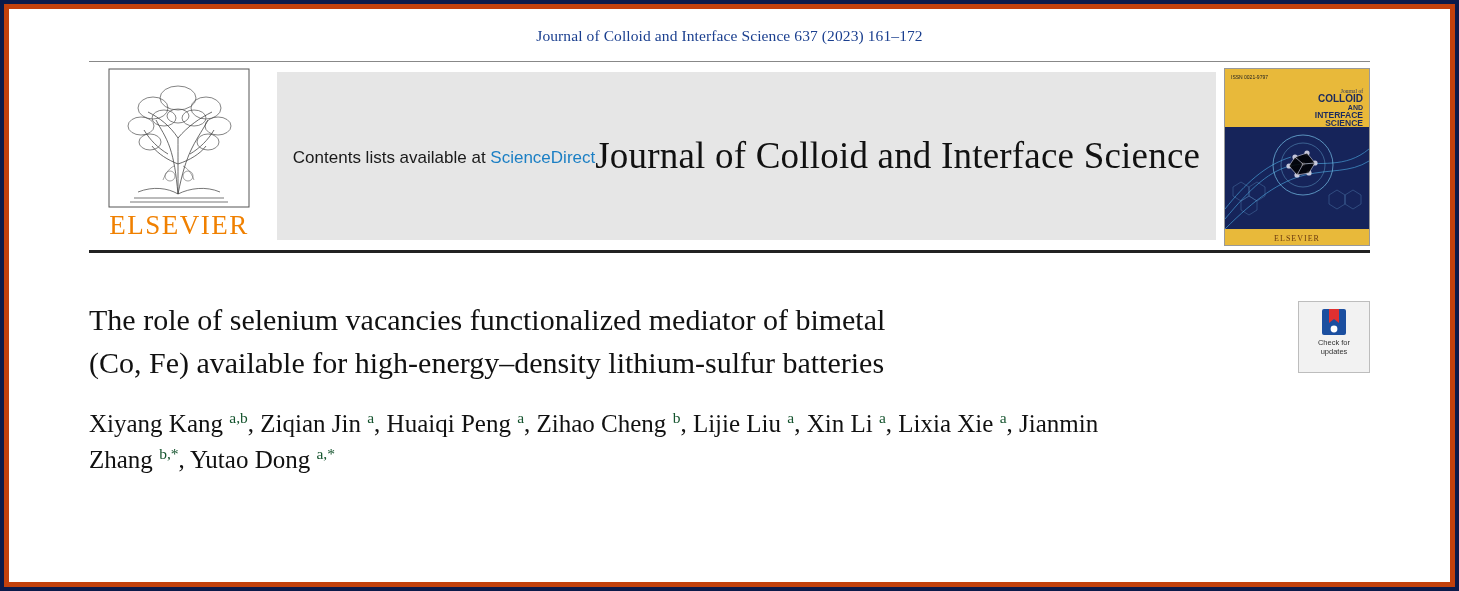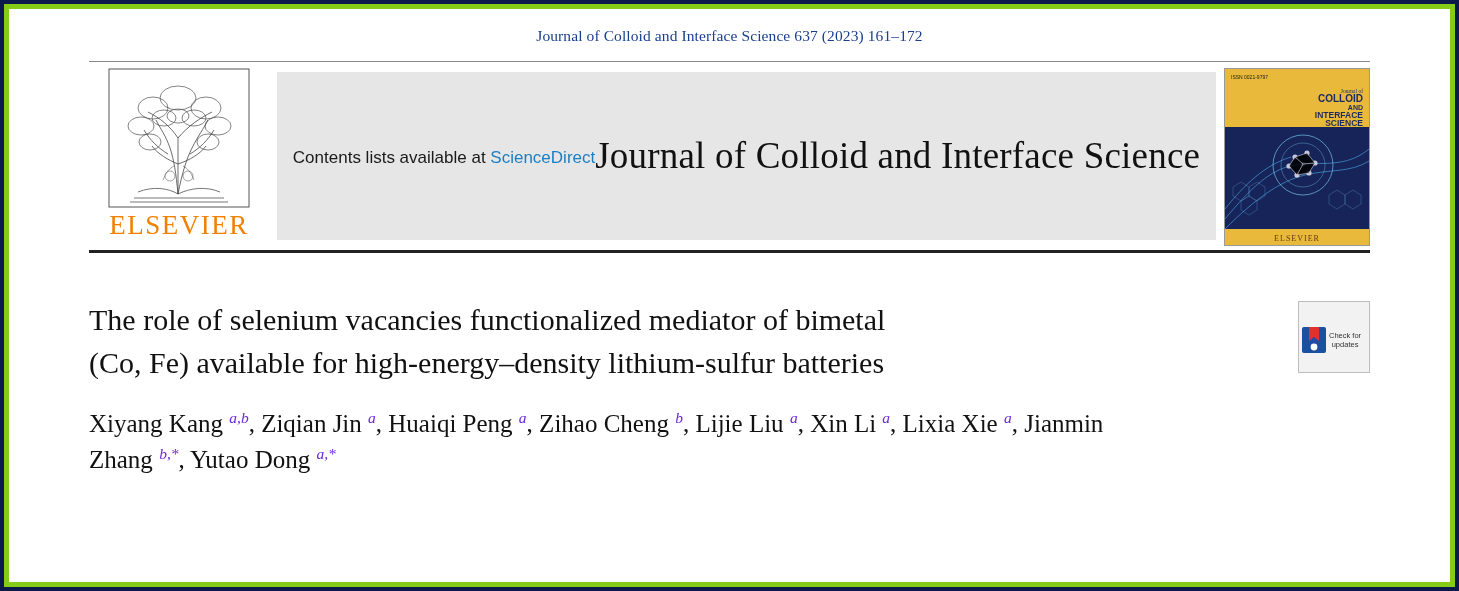--- a/index.html
+++ b/index.html
@@ -21,21 +21,21 @@
     width: 1459px;
     height: 591px;
     box-sizing: border-box;
     background: #0b1a4a;
     padding: 4px;
   }
   #page-frame-inner {
     width: 100%;
     height: 100%;
     box-sizing: border-box;
-    border: 5px solid #84cc16;
+    border: 5px solid #c2410c;
     background: #ffffff;
     position: relative;
     overflow: hidden;
   }
   #paper {
     position: absolute;
     left: 0; top: 0;
     right: 0; bottom: 0;
     background: #ffffff;
     padding: 0;
@@ -149,24 +149,23 @@
   }
   .authors {
     font-family: "Liberation Serif", serif;
     font-size: 25px;
     line-height: 1.42;
     color: #111;
     margin-top: 22px;
     max-width: 1060px;
   }
   .authors sup {
-    color: #6d28d9;
+    color: #14532d;
     font-size: 0.62em;
     vertical-align: super;
-    font-style: italic;
   }
   .affiliations {
     margin-top: 14px;
     font-family: "Liberation Serif", serif;
     font-style: italic;
     font-size: 14.5px;
     line-height: 1.55;
     color: #111;
   }
   .affiliations sup {
@@ -179,21 +178,21 @@
   .crossmark {
     position: absolute;
     right: 0;
     top: 2px;
     width: 72px;
     height: 72px;
     border: 1px solid #bdbdbd;
     background: #f2f2f2;
     box-sizing: border-box;
     display: flex;
-    flex-direction: row;
+    flex-direction: column;
     align-items: center;
     justify-content: flex-start;
     padding-top: 5px;
   }
   .crossmark-label {
     font-family: "Liberation Sans", sans-serif;
     font-size: 7.5px;
     color: #333;
     line-height: 1.15;
     text-align: center;

